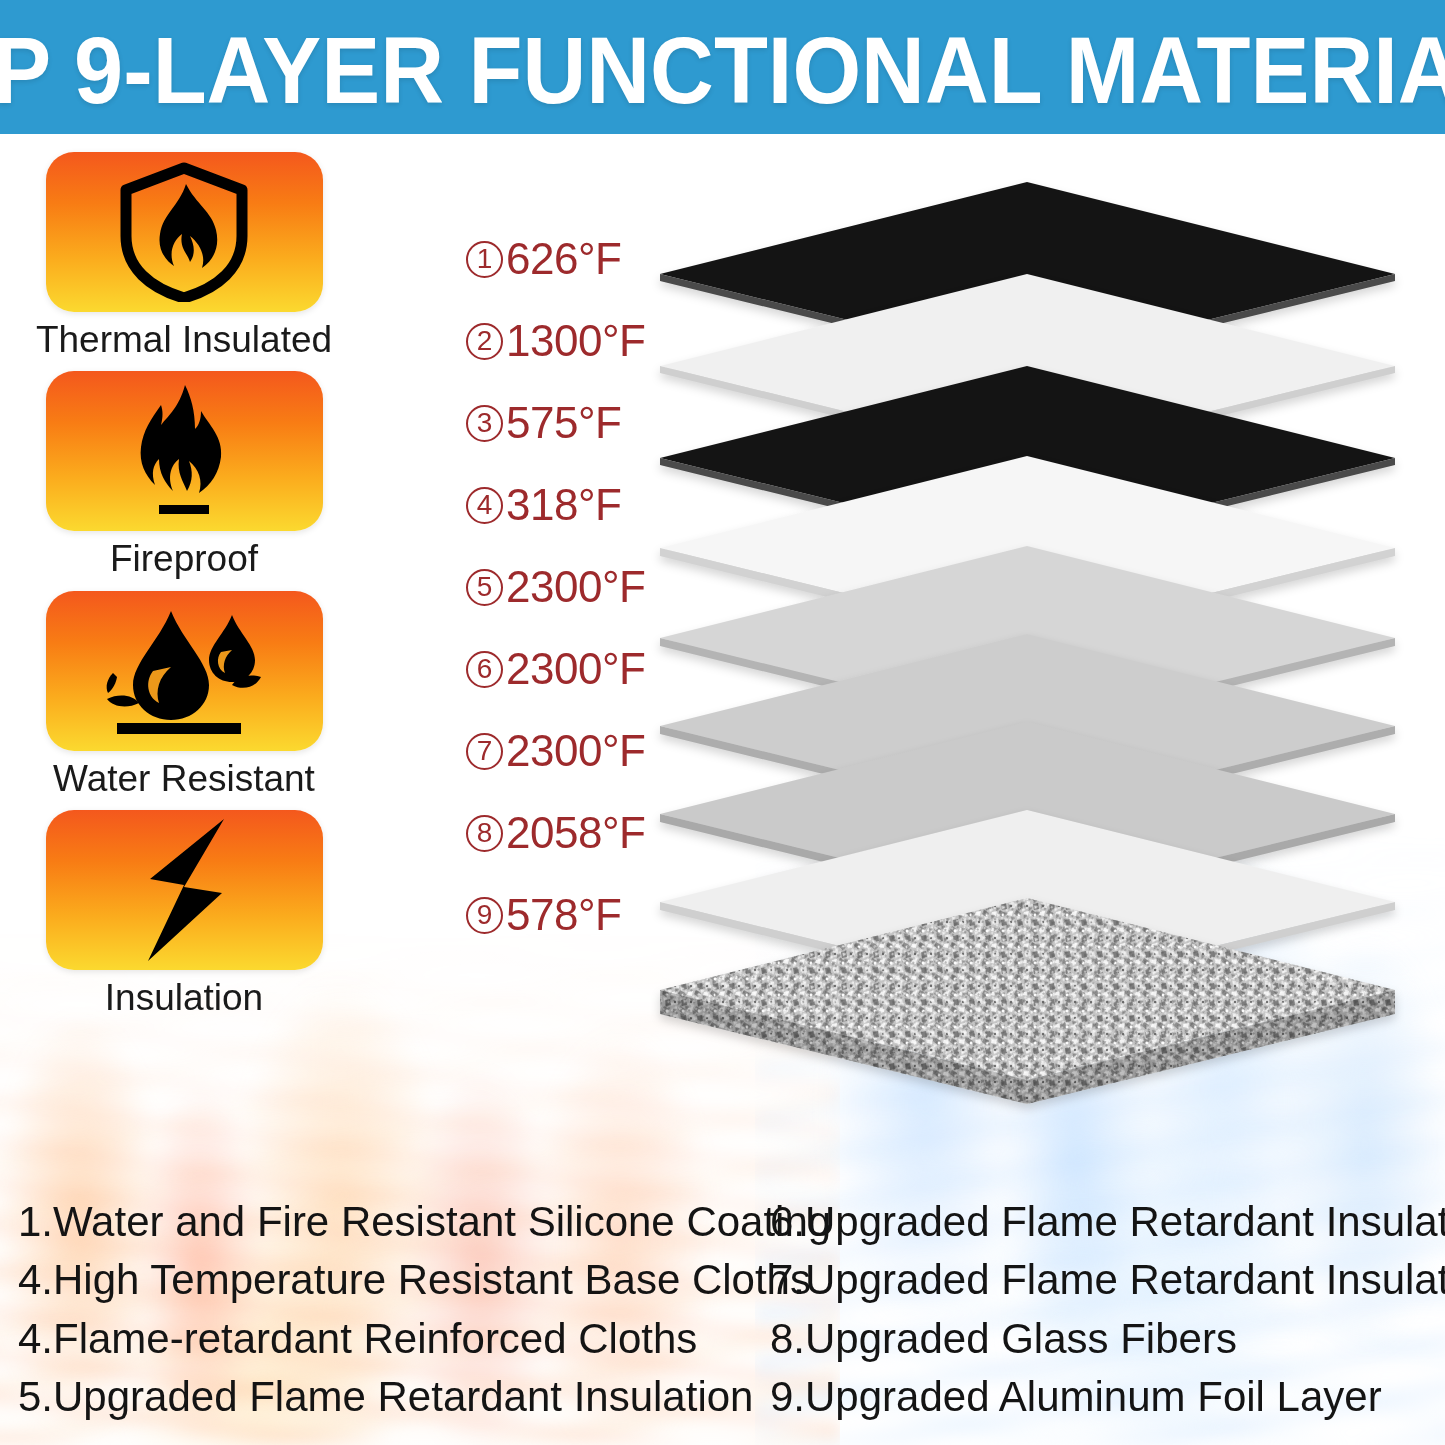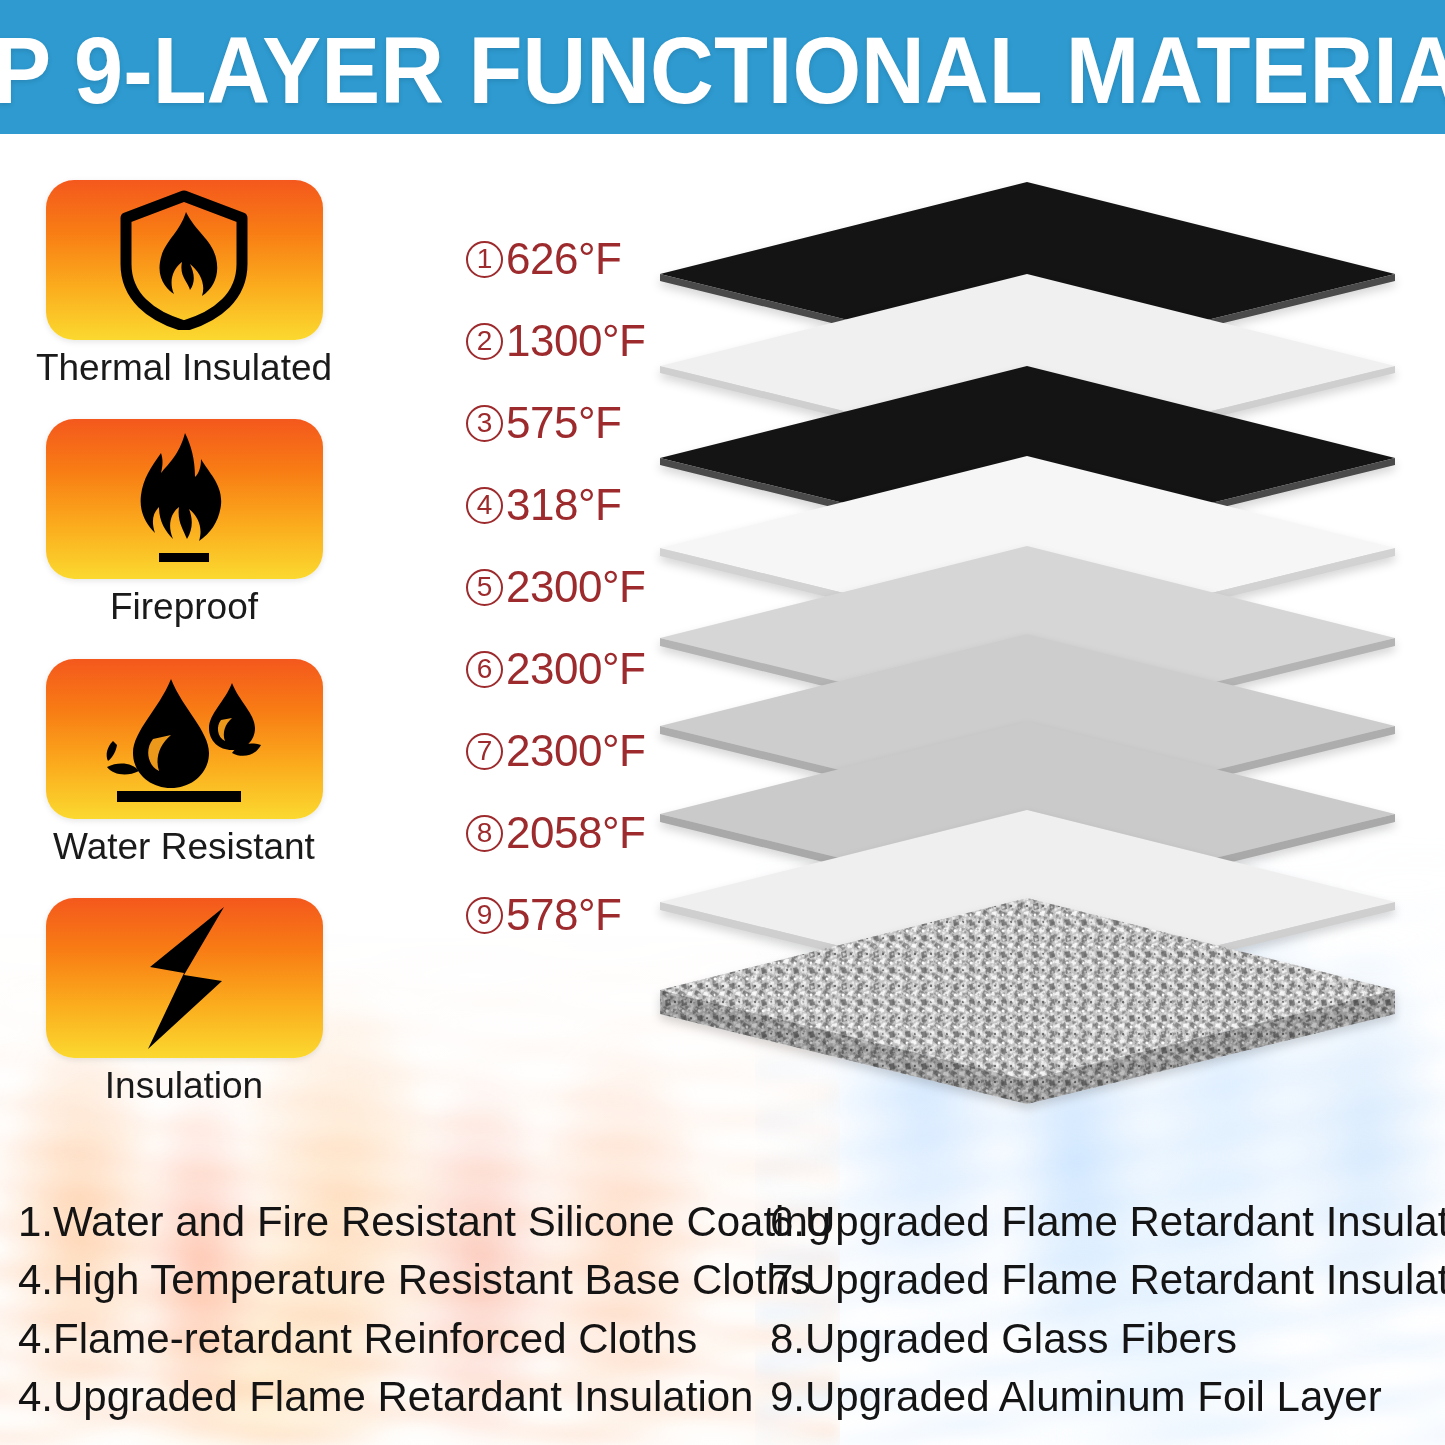--- a/index.html
+++ b/index.html
@@ -86,21 +86,21 @@
     white-space:nowrap;
     text-shadow:0 2px 5px rgba(0,0,0,.12);
     padding-top:6px;
   }
 
   
   .icon-col{
     position:absolute;left:24px;top:152px;width:320px;
     z-index:4;
   }
-  .icon-block{ margin-bottom:8px;margin-top:28px; }
+  .icon-block{ margin-bottom:8px; }
   .icon-card{
     width:277px;height:160px;border-radius:28px;
     background:linear-gradient(to bottom,#f4581d 0%,#f87c14 32%,#fbab1d 66%,#fbd92f 100%);
     margin:0 auto;
     position:relative;
     box-shadow:0 2px 6px rgba(0,0,0,.10);
     display:flex;align-items:center;justify-content:center;
     overflow:hidden;
   }
   .icon-card svg{display:block;}
@@ -385,21 +385,21 @@
       </svg>
     </div>
 
   </div>
 
   <div class="desc">
     <div class="desc-col desc-left">
       <span class="desc-item">1.Water and Fire Resistant Silicone Coating</span>
       <span class="desc-item">4.High Temperature Resistant Base Cloths</span>
       <span class="desc-item">4.Flame-retardant Reinforced Cloths</span>
-      <span class="desc-item">4.Upgraded Flame Retardant Insulation</span>
+      <span class="desc-item">5.Upgraded Flame Retardant Insulation</span>
     </div>
     <div class="desc-col desc-right">
       <span class="desc-item">6.Upgraded Flame Retardant Insulation</span>
       <span class="desc-item">7.Upgraded Flame Retardant Insulation</span>
       <span class="desc-item">8.Upgraded Glass Fibers</span>
       <span class="desc-item">9.Upgraded Aluminum Foil Layer</span>
     </div>
   </div>
 
 </div>

